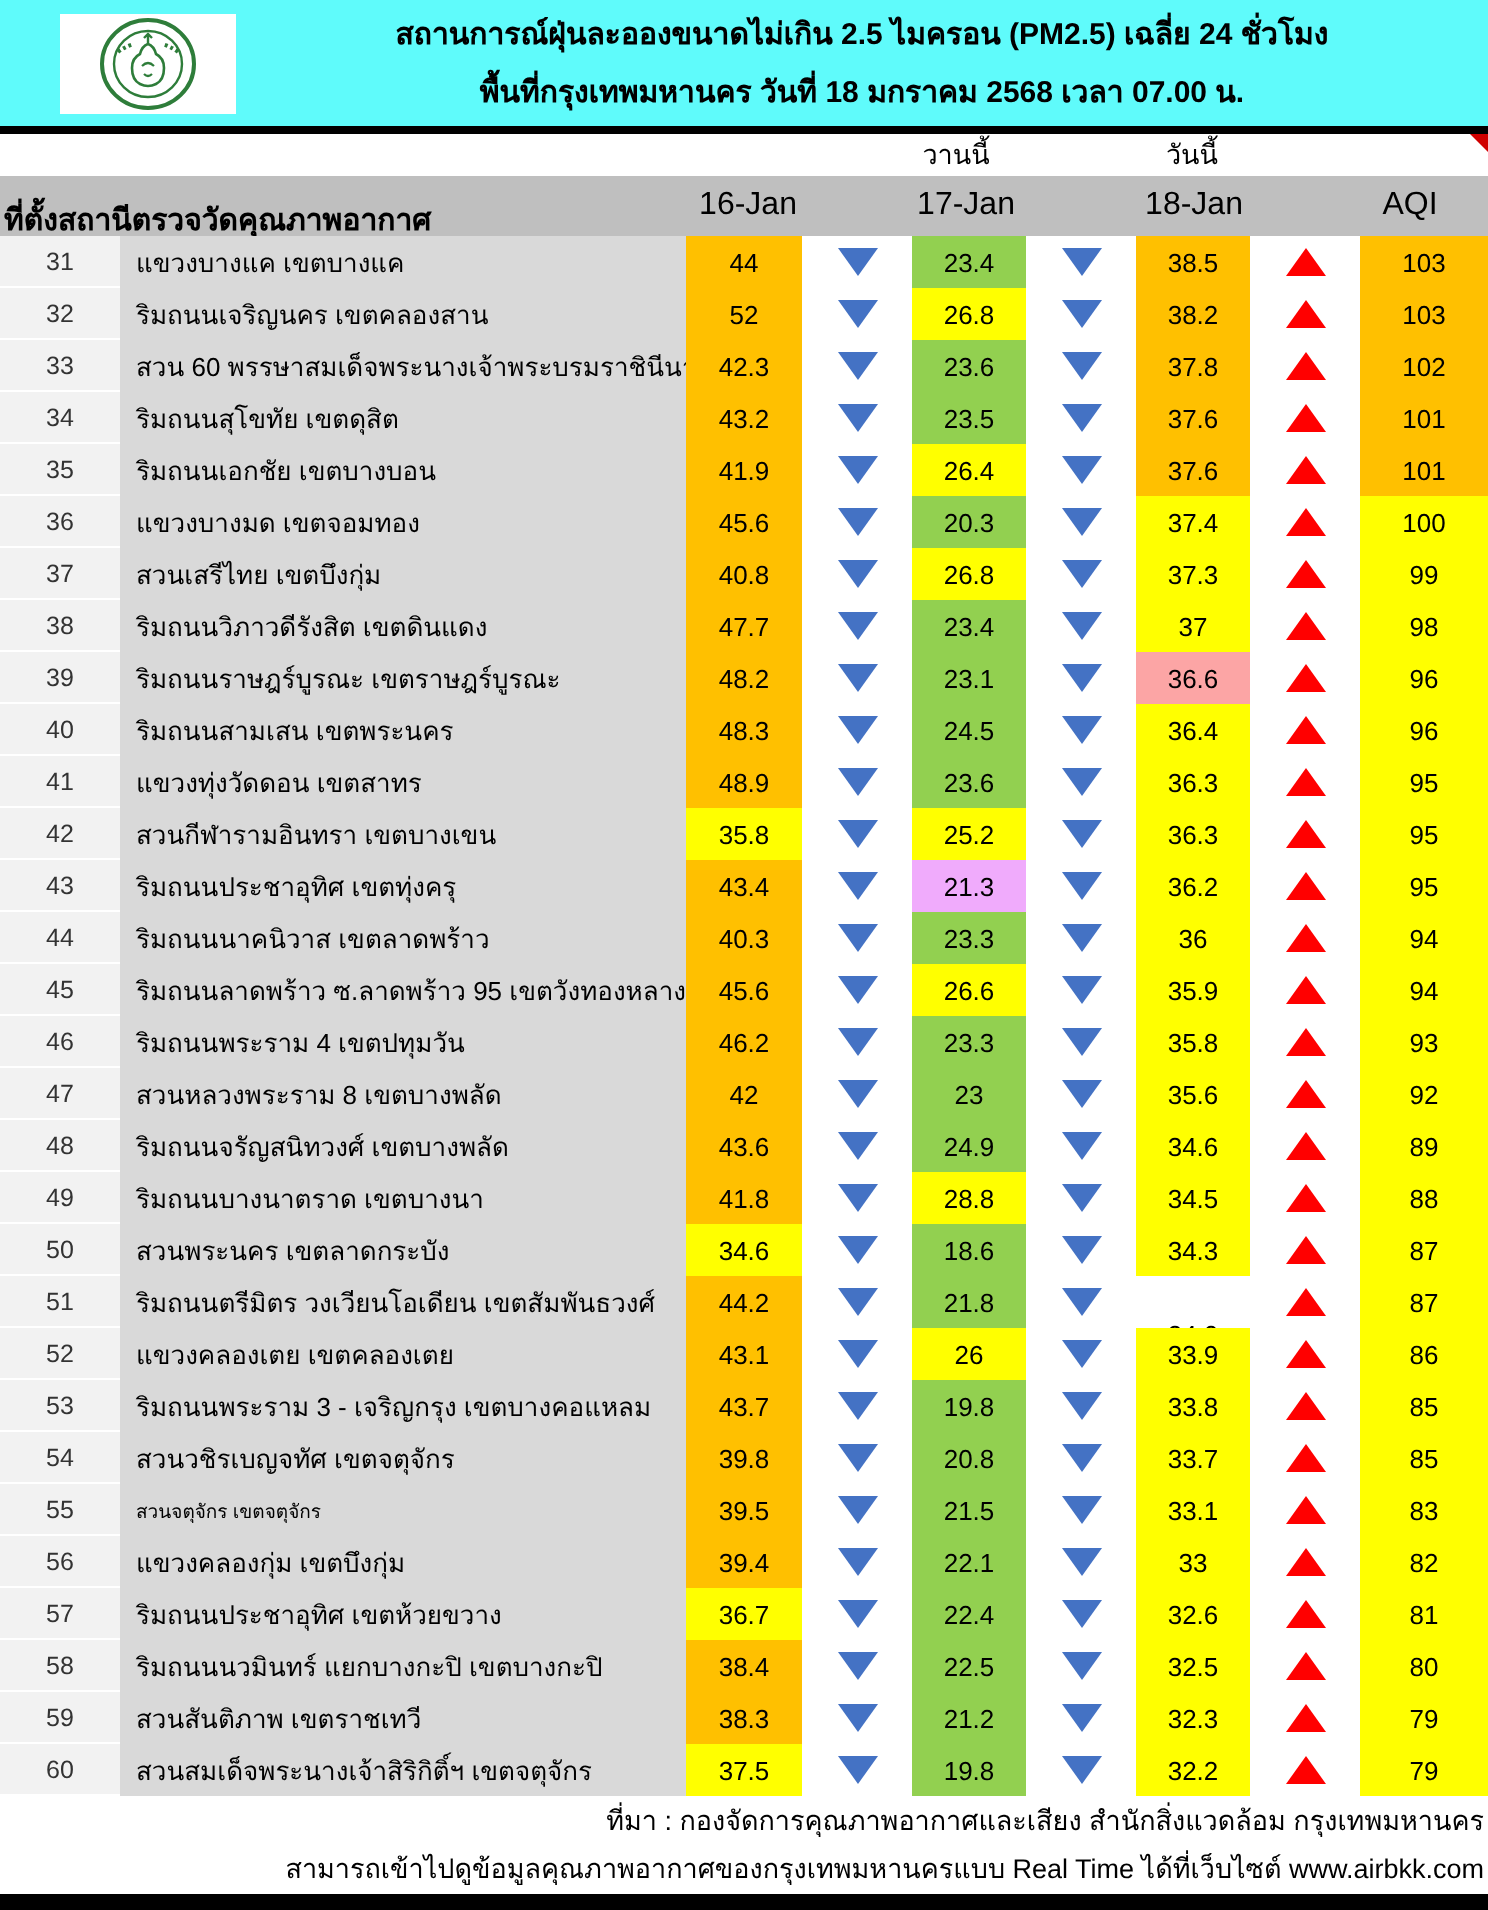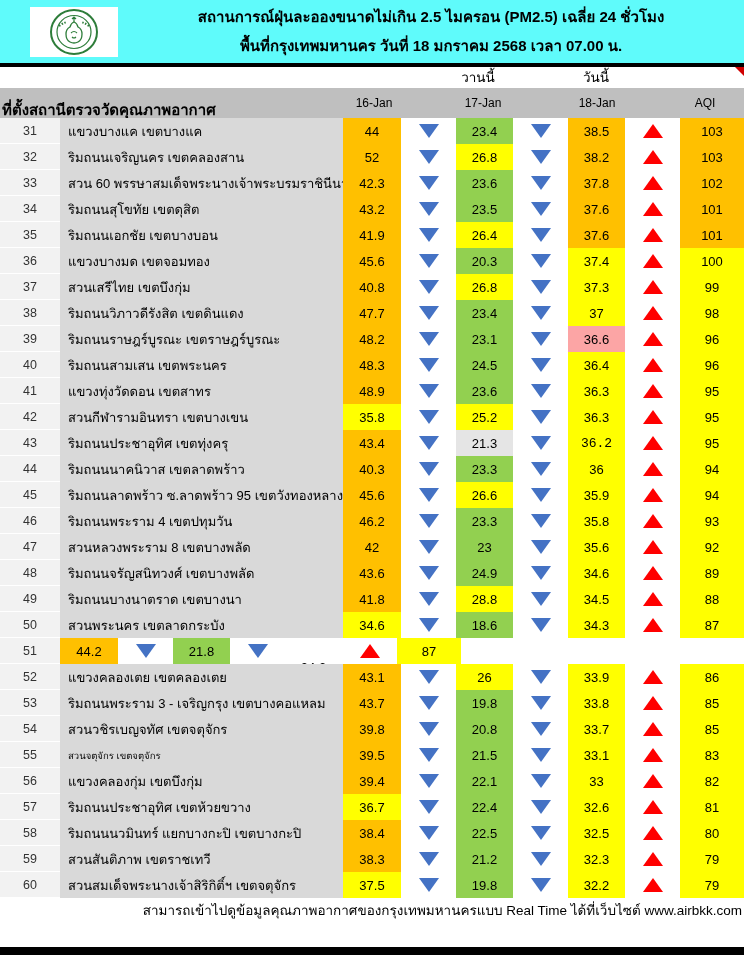--- a/index.html
+++ b/index.html
@@ -23,21 +23,21 @@
   .day-yesterday { left:478px; }
   .day-today { left:596px; }
   .corner-flag { position:absolute; right:0; top:0; width:0; height:0;
                  border-top:9px solid #D00000; border-left:9px solid transparent; }
 
   
   .colhead { position:absolute; left:0; top:88px; width:744px; height:30px; background:#BFBFBF; }
   .station-head { position:absolute; left:2px; top:0; height:44px; display:flex; align-items:center;
                   font-size:15px; font-weight:bold; color:#000; white-space:nowrap; }
   .date-head { position:absolute; top:0; height:30px; display:flex; align-items:center;
-               transform:translateX(-50%); font-size:12px; color:#000; white-space:nowrap; }
+               transform:translateX(-50%); font-size:16px; color:#000; white-space:nowrap; }
   .dh1 { left:374px; } .dh2 { left:483px; } .dh3 { left:597px; } .dh4 { left:705px; }
 
   
   .tbody { position:absolute; left:0; top:118px; width:744px; }
   .trow { display:flex; width:744px; height:26px; }
   .cell { display:flex; align-items:center; justify-content:center; font-size:13px; color:#000; }
   .c-num  { width:60px;  background:#F2F2F2; border-bottom:1px solid #fff; color:#333; font-size:12.5px; }
   .c-name { width:283px; background:#D9D9D9; justify-content:flex-start; padding-left:8px;
             white-space:nowrap; overflow:hidden; font-size:13px; }
   .c-name.small { font-size:9.5px; }
@@ -314,25 +314,25 @@
       <div class="cell c-aqi" style="background: rgb(255, 255, 0);">95</div>
     </div>
 
     <div class="trow">
       <div class="cell c-num">43</div>
       <div class="cell c-name">ริมถนนประชาอุทิศ เขตทุ่งครุ</div>
       <div class="cell c-val" style="background: rgb(255, 192, 0);">43.4</div>
       <div class="cell c-gap1">
           <span class="tri tri-down"></span>
         </div>
-      <div class="cell c-val2" style="background: #e5e5e5;">21.3</div>
-      <div class="cell c-gap2">
-          <span class="tri tri-down"></span>
-        </div>
-      <div class="cell c-val3" style="background: rgb(255, 255, 0); font-family: Liberation Mono, monospace;">36.2</div>
+      <div class="cell c-val2" style="background: #f0abfc;">21.3</div>
+      <div class="cell c-gap2">
+          <span class="tri tri-down"></span>
+        </div>
+      <div class="cell c-val3" style="background: rgb(255, 255, 0);">36.2</div>
       <div class="cell c-gap3">
           <span class="tri tri-up"></span>
         </div>
       <div class="cell c-aqi" style="background: rgb(255, 255, 0);">95</div>
     </div>
 
     <div class="trow">
       <div class="cell c-num">44</div>
       <div class="cell c-name">ริมถนนนาคนิวาส เขตลาดพร้าว</div>
       <div class="cell c-val" style="background: rgb(255, 192, 0);">40.3</div>
@@ -453,20 +453,21 @@
         </div>
       <div class="cell c-val3" style="background: rgb(255, 255, 0);">34.3</div>
       <div class="cell c-gap3">
           <span class="tri tri-up"></span>
         </div>
       <div class="cell c-aqi" style="background: rgb(255, 255, 0);">87</div>
     </div>
 
     <div class="trow">
       <div class="cell c-num">51</div>
+      <div class="cell c-name">ริมถนนตรีมิตร วงเวียนโอเดียน เขตสัมพันธวงศ์</div>
       <div class="cell c-val" style="background: rgb(255, 192, 0);">44.2</div>
       <div class="cell c-gap1">
           <span class="tri tri-down"></span>
         </div>
       <div class="cell c-val2" style="background: rgb(146, 208, 80);">21.8</div>
       <div class="cell c-gap2">
           <span class="tri tri-down"></span>
         </div>
       <div class="cell c-val3" style="background: rgb(255, 255, 0); margin-top: 29px;">34.2</div>
       <div class="cell c-gap3">
@@ -632,17 +633,18 @@
         </div>
       <div class="cell c-val3" style="background: rgb(255, 255, 0);">32.2</div>
       <div class="cell c-gap3">
           <span class="tri tri-up"></span>
         </div>
       <div class="cell c-aqi" style="background: rgb(255, 255, 0);">79</div>
     </div>
   </div>
 
   <div class="footer">
+    <div class="foot-line">ที่มา : กองจัดการคุณภาพอากาศและเสียง สำนักสิ่งแวดล้อม กรุงเทพมหานคร</div>
     <div class="foot-line">สามารถเข้าไปดูข้อมูลคุณภาพอากาศของกรุงเทพมหานครแบบ Real Time ได้ที่เว็บไซต์ www.airbkk.com</div>
   </div>
   <div class="bottom-bar"></div>
 
 </div>
 
 </body></html>

